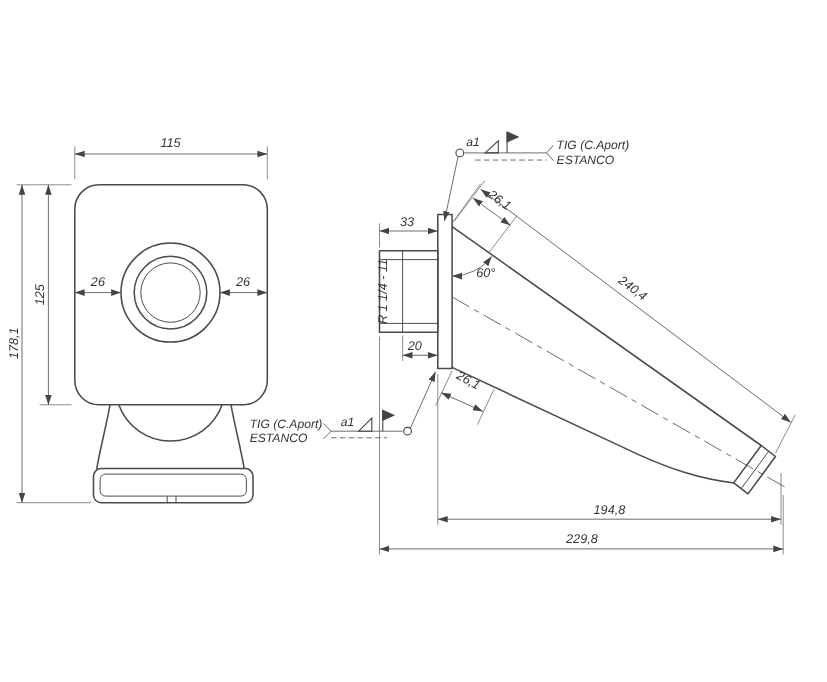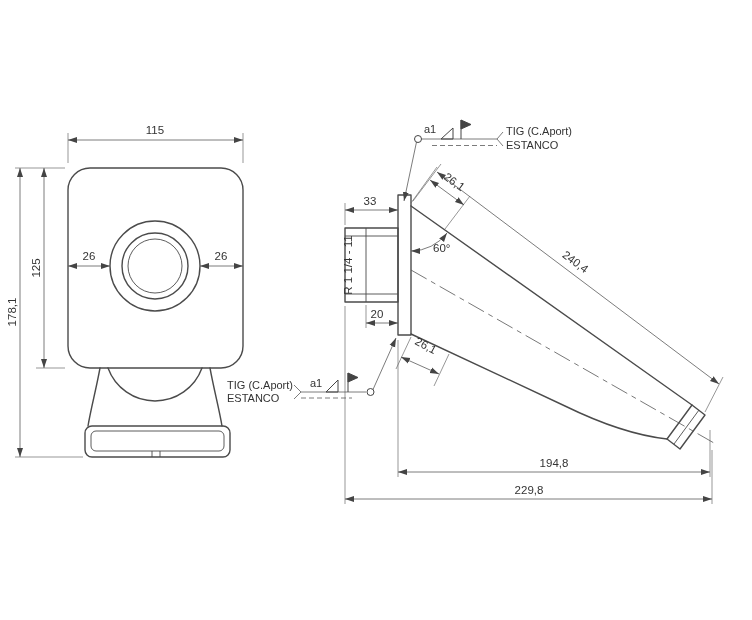--- a/index.html
+++ b/index.html
@@ -1,17 +1,17 @@
 <!DOCTYPE html>
 <html><head>
 <meta charset="utf-8">
 <style>
   html,body{margin:0;padding:0;background:#ffffff;}
   .canvas{position:relative;width:752px;height:620px;background:#ffffff;overflow:hidden;
-          font-family:"Liberation Sans",sans-serif;}
+          font-family:"Liberation Sans",sans-serif;font-style:italic;}
   svg{position:absolute;left:0;top:0;}
   .outline{fill:none;stroke:#4b4b4b;stroke-width:1.4;stroke-linejoin:round;stroke-linecap:round;}
   .thin{fill:none;stroke:#4b4b4b;stroke-width:0.9;}
   .dim{fill:none;stroke:#5a5a5a;stroke-width:0.8;}
   .ext{fill:none;stroke:#6a6a6a;stroke-width:0.7;}
   .cl{fill:none;stroke:#555555;stroke-width:0.8;stroke-dasharray:18 5 5 5;}
   .iddash{fill:none;stroke:#5a5a5a;stroke-width:0.8;stroke-dasharray:5 3;}
   .dimtxt{font-family:"Liberation Sans",sans-serif;font-size:11.5px;fill:#333333;}
   .weldtxt{font-family:"Liberation Sans",sans-serif;font-size:11px;fill:#333333;}
   .mid{text-anchor:middle;}

